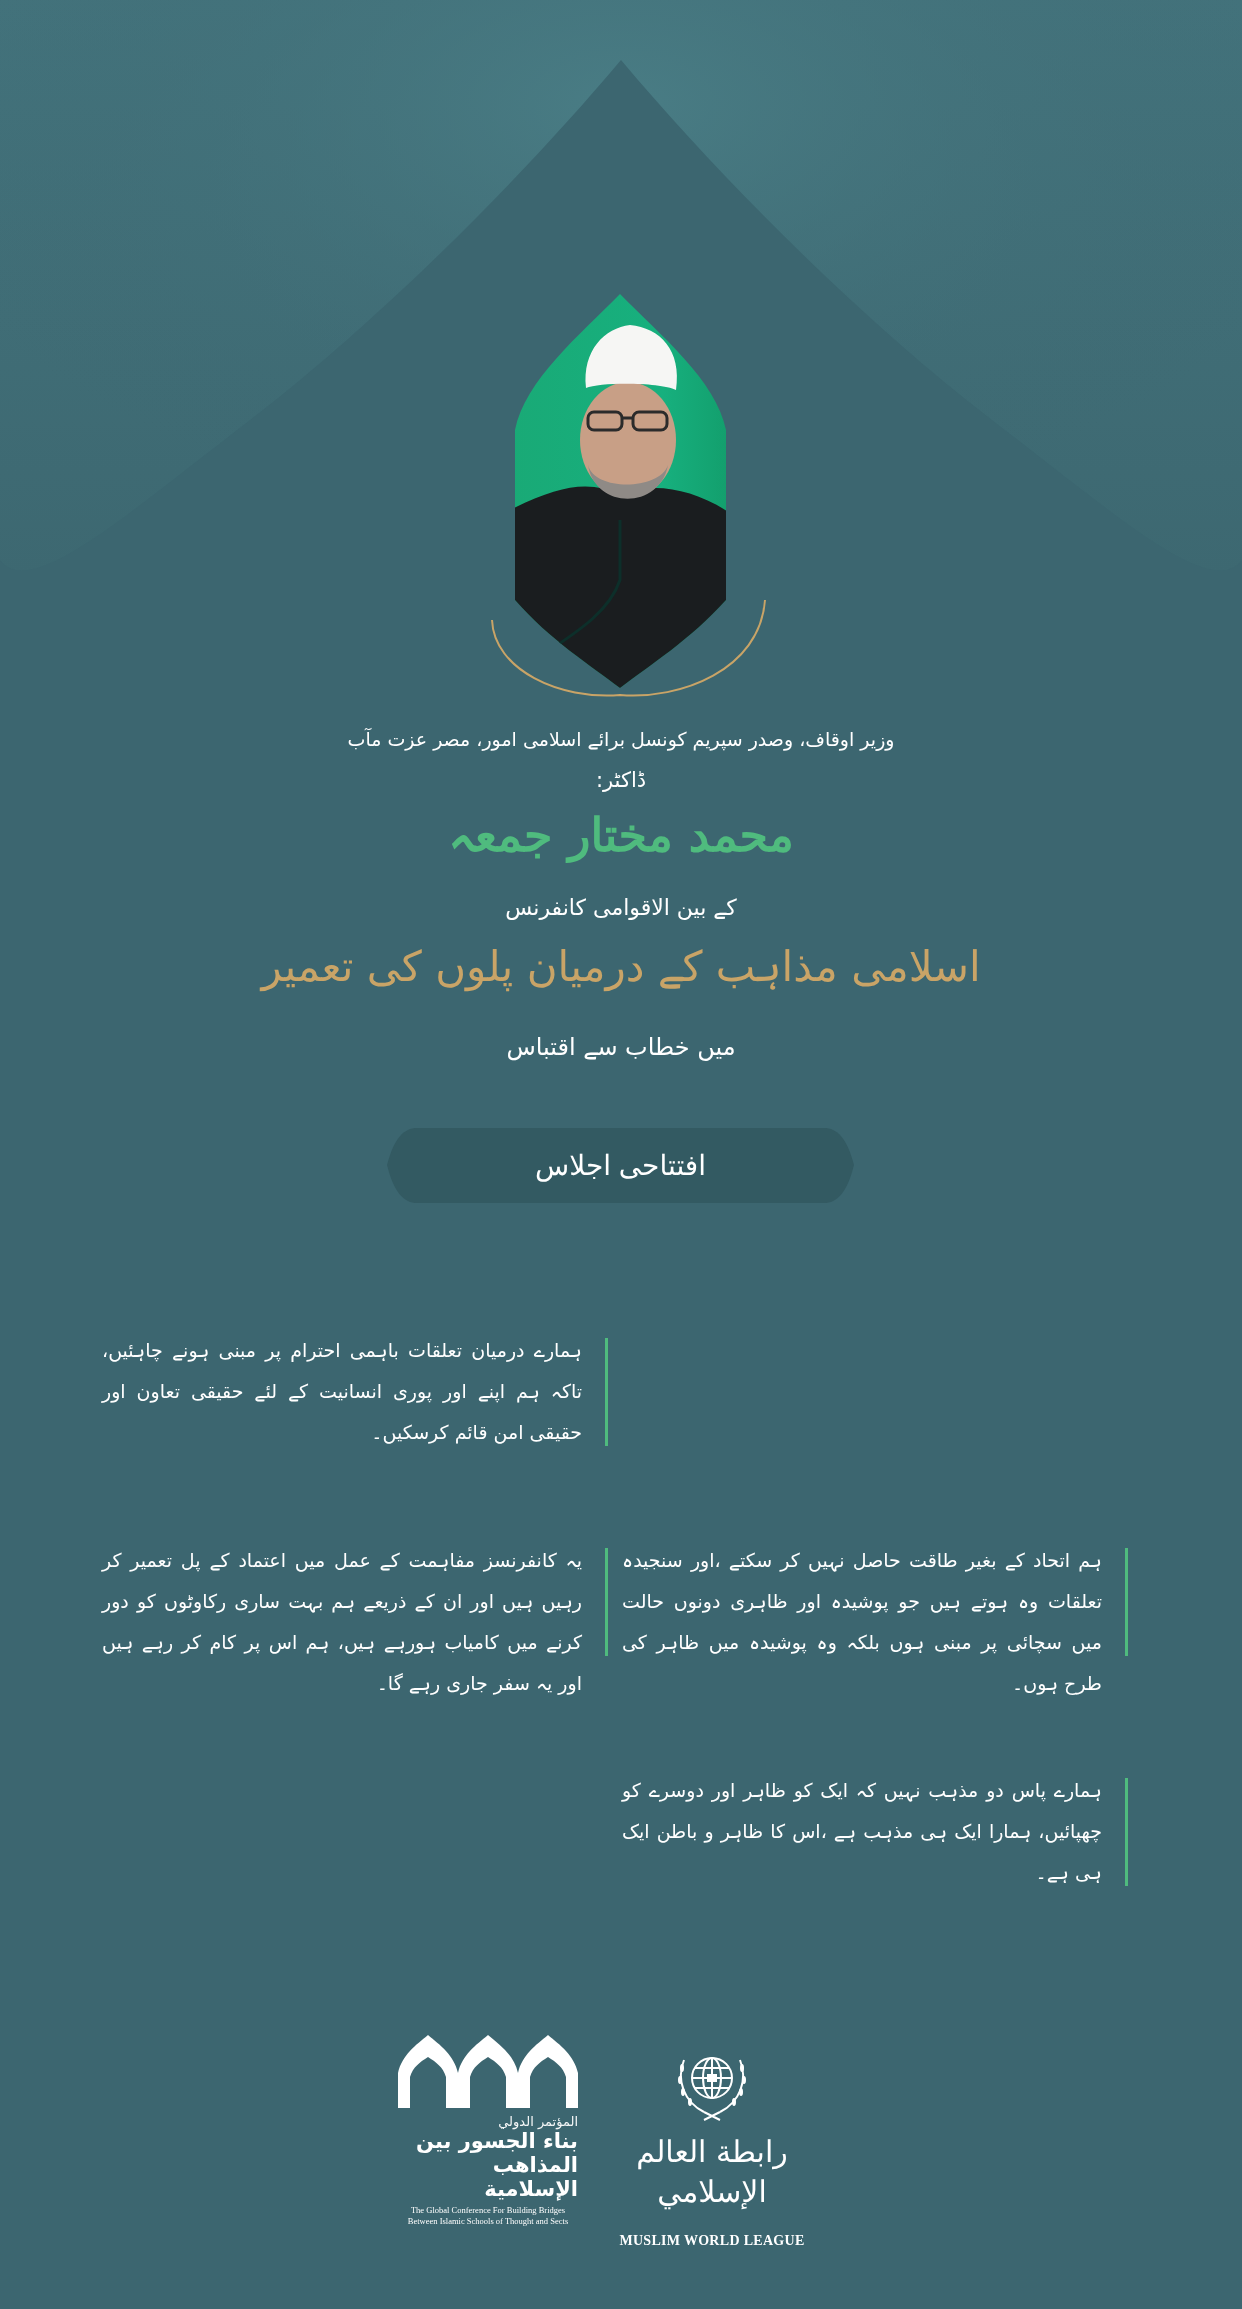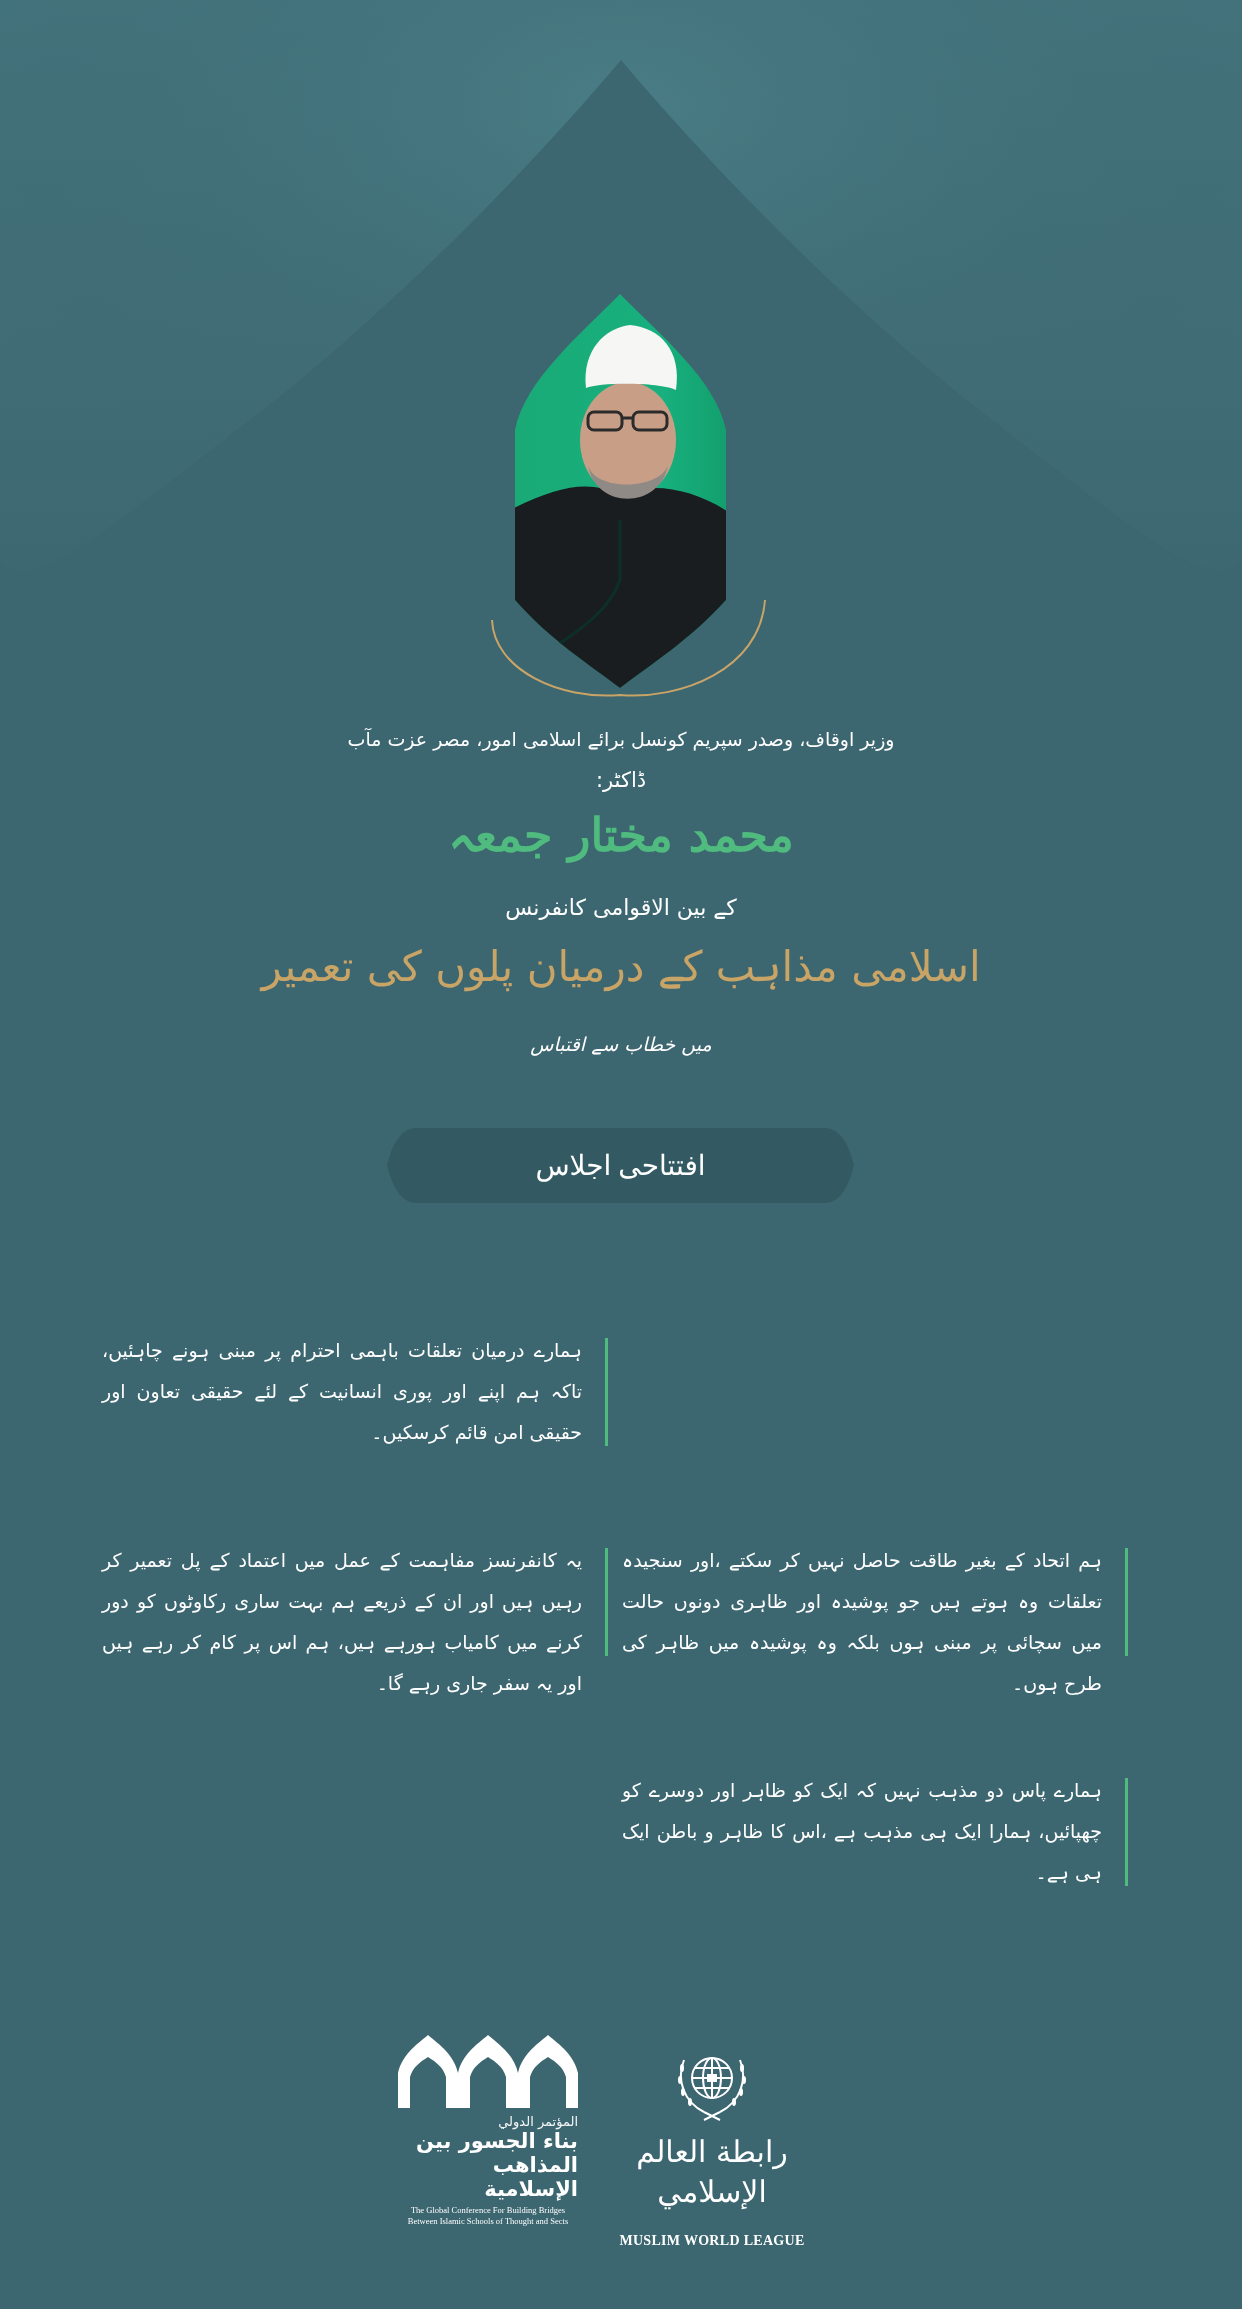--- a/index.html
+++ b/index.html
@@ -24,29 +24,29 @@
 
     .portrait-wrap { position: absolute; left: 470px; top: 280px; width: 320px; height: 420px; }
     .portrait-wrap svg { width: 100%; height: 100%; display: block; }
 
     .center-text { position: absolute; left: 0; width: 1242px; text-align: center; direction: rtl; }
     .title-line { top: 728px; font-size: 19px; color: #ffffff; }
     .doctor-line { top: 768px; font-size: 21px; color: #ffffff; }
     .name-line { top: 808px; font-family: "DejaVu Serif", serif; font-size: 46px; color: #4fbb7e; font-weight: bold; }
     .conf-pre { top: 895px; font-size: 22px; color: #ffffff; }
     .conf-title { top: 942px; font-family: "DejaVu Serif", serif; font-size: 42px; color: #c9a467; }
-    .quote-note { top: 1033px; font-size: 19px; color: #ffffff; font-style: italic; }
+    .quote-note { top: 1033px; font-size: 24px; color: #ffffff; }
 
     .session-badge {
       position: absolute; left: 387px; top: 1128px; width: 467px; height: 75px;
     }
     .session-badge svg { position: absolute; inset: 0; width: 100%; height: 100%; }
     .session-label {
       position: absolute; inset: 0; display: flex; align-items: center; justify-content: center;
-      font-family: Liberation Serif, serif; font-size: 28px; color: #ffffff; direction: rtl;
+      font-family: Liberation Sans, sans-serif; font-size: 28px; color: #ffffff; direction: rtl;
     }
 
     .quote {
       position: absolute; width: 480px; direction: rtl; text-align: justify;
       font-size: 19px; line-height: 41px; color: #ffffff;
     }
     .quote .bar {
       position: absolute; right: -26px; top: 8px; width: 3px; background: #4fbb7e;
     }
     .q1 { left: 622px; top: 1330px; }

